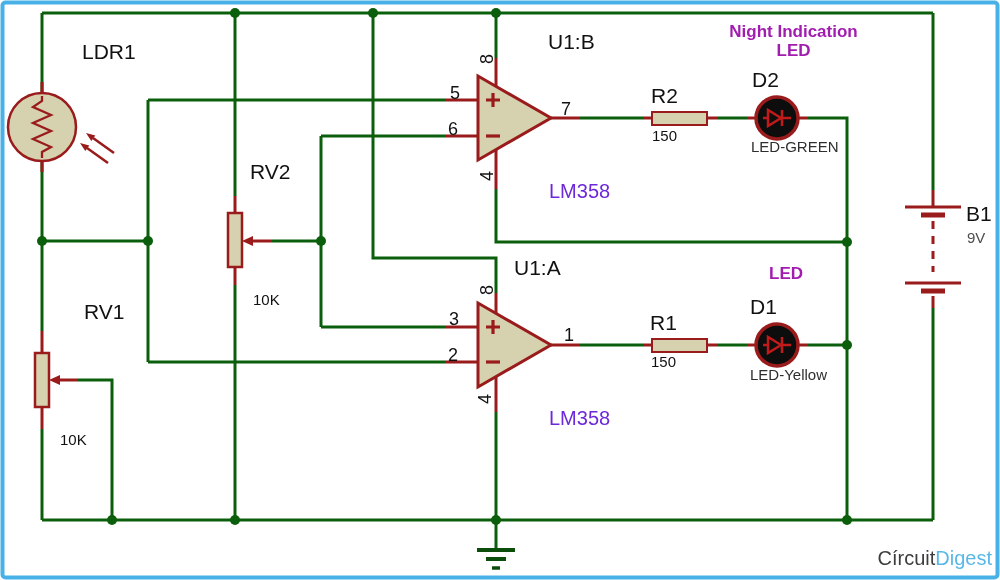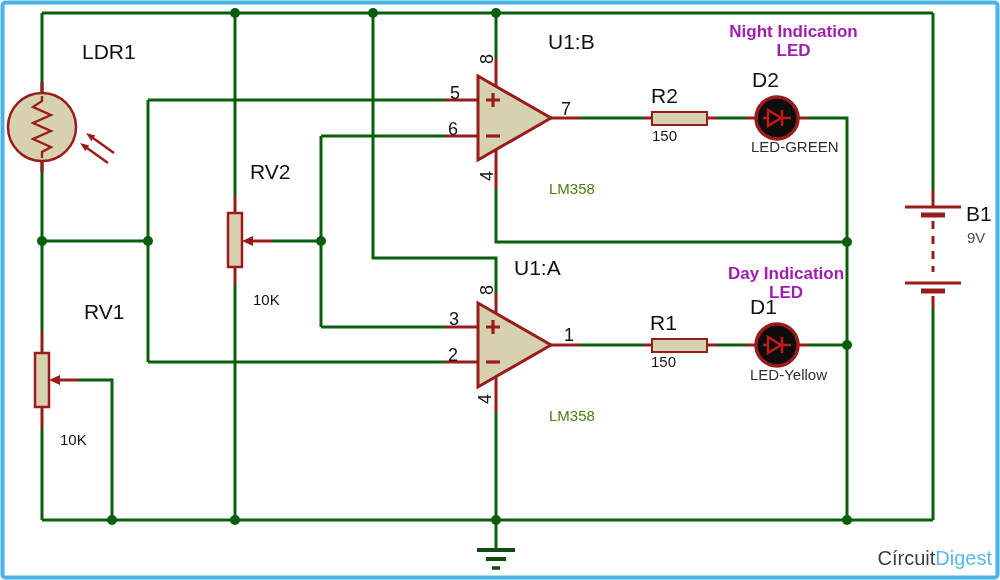--- a/index.html
+++ b/index.html
@@ -4,21 +4,21 @@
 <style>
   html,body{margin:0;padding:0;background:#ffffff;}
   .canvas{
     position:relative;width:1000px;height:580px;background:#ffffff;overflow:hidden;
     font-family:"Liberation Sans",sans-serif;
   }
   svg.schem{position:absolute;left:0;top:0;width:1000px;height:580px;}
   .lbl{position:absolute;color:#111;line-height:1;white-space:nowrap;}
   .ref{font-size:21px;}
   .val{font-size:15px;}
-  .part{font-size:15px;color:#4d7c0f;}
+  .part{font-size:20px;color:#6d28d9;}
   .ledtype{font-size:15px;color:#2e2e2e;}
   .pin{font-size:18px;}
   .pin-rot{width:20px;text-align:center;transform:rotate(-90deg);font-size:18px;}
   .ann{position:absolute;text-align:center;color:#a21caf;font-weight:bold;font-size:17px;line-height:19px;white-space:nowrap;}
   .b1val{color:#4d4d4d;}
   .logo{position:absolute;left:858px;top:547px;width:134px;text-align:right;font-size:20px;line-height:1.1;}
   .logo-circuit{color:#3d3d3d;font-weight:normal;}
   .logo-digest{color:#58b8e8;}
 </style>
 </head>
@@ -211,21 +211,20 @@
   <div class="lbl ref" style="left:752px;top:69px;">D2</div>
   <div class="lbl ledtype" style="left:751px;top:139px;">LED-GREEN</div>
   <div class="lbl ref" style="left:750px;top:296px;">D1</div>
   <div class="lbl ledtype" style="left:750px;top:367px;">LED-Yellow</div>
 
   <div class="ann" style="left:716px;top:22px;width:155px;">
     <div>Night Indication</div>
     <div>LED</div>
   </div>
   <div class="ann" style="left:706px;top:264px;width:160px;">
-    <div>Day Indication</div>
     <div>LED</div>
   </div>
 
   <div class="lbl ref" style="left:966px;top:203px;">B1</div>
   <div class="lbl val b1val" style="left:967px;top:230px;">9V</div>
 
   <div class="logo">
     <span class="logo-circuit">Círcuit</span><span class="logo-digest">Digest</span>
   </div>
 

